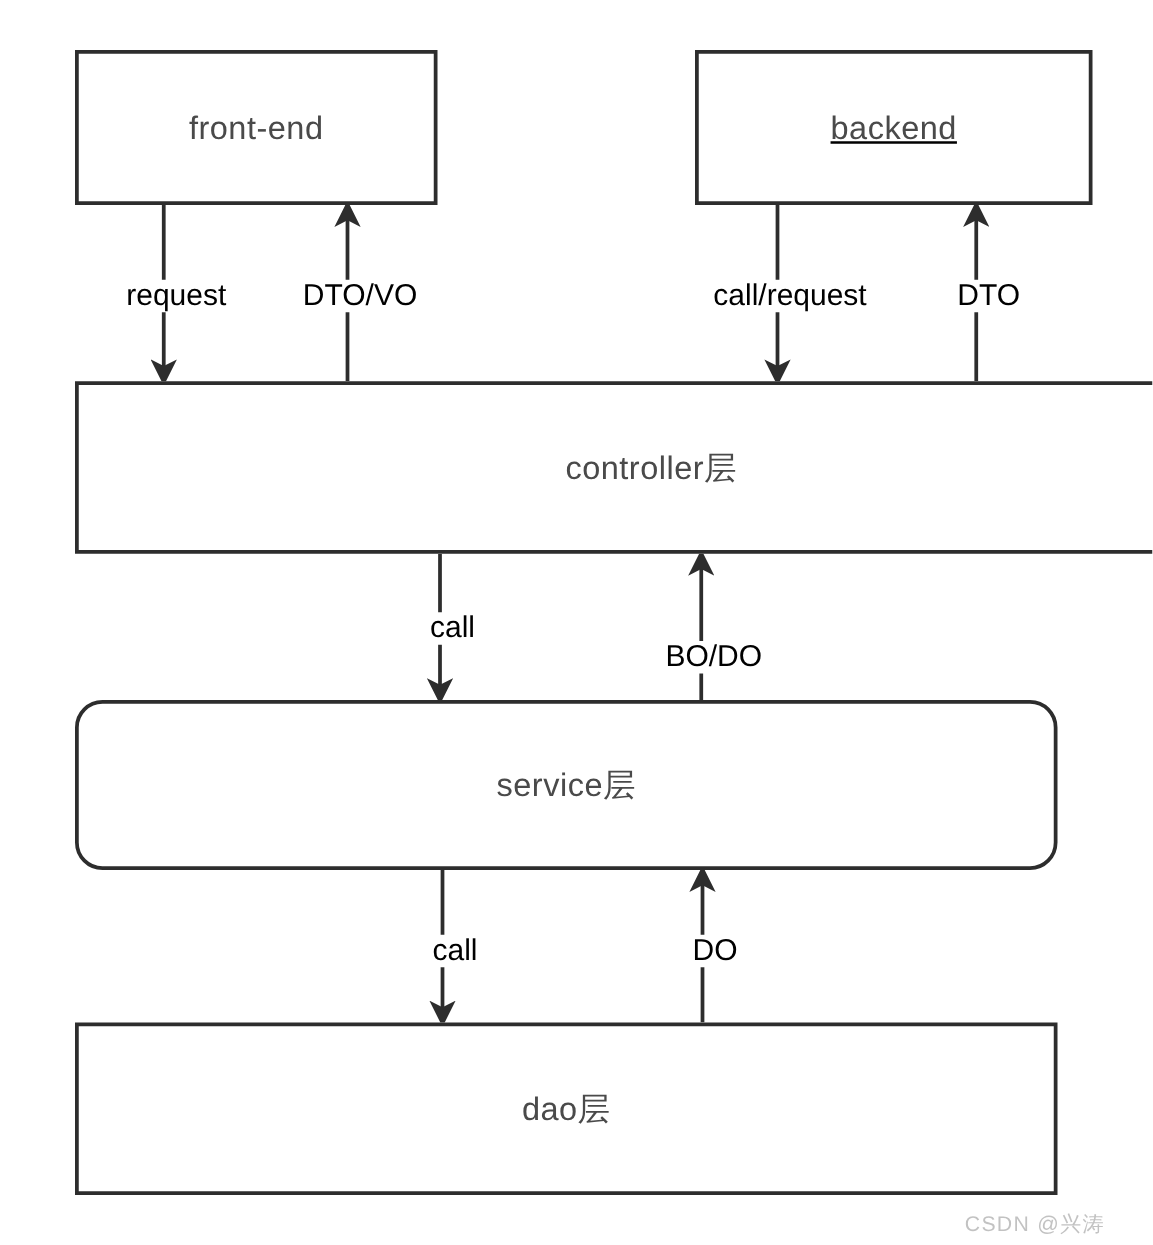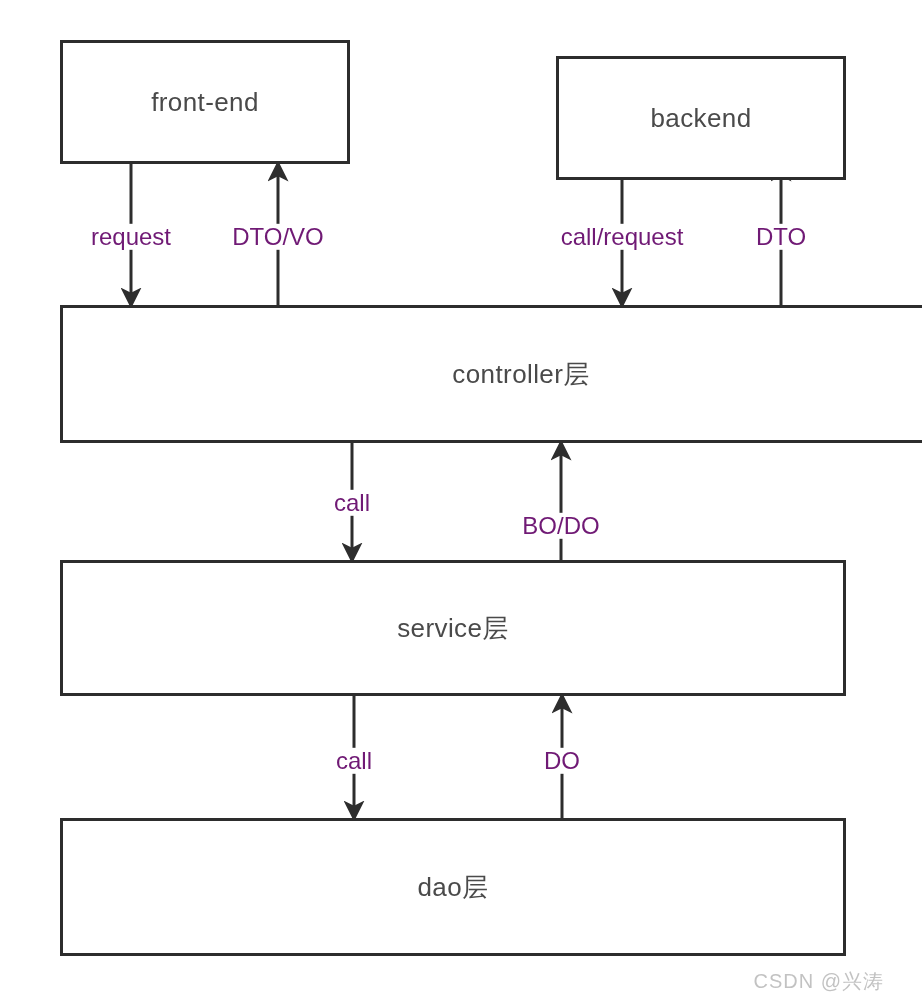--- a/index.html
+++ b/index.html
@@ -34,36 +34,37 @@
     position: absolute;
     left: 0;
     top: 0;
     width: 922px;
     height: 996px;
     pointer-events: none;
   }
   .edge-label {
     position: absolute;
     font-size: 24px;
-    color: #701a75;
+    color: #000000;
     white-space: nowrap;
     transform: translate(-50%, -50%);
     background: #ffffff;
     padding: 0 4px;
     line-height: 1.1;
+    margin-left: 10px;
   }
   .watermark {
     position: absolute;
     color: rgba(120,120,120,0.45);
     white-space: nowrap;
     font-size: 21px;
     letter-spacing: 1px;
   }
   #wm-line1 { right: 76px; top: 947px; }
-  #wm-line2 { right: 38px; top: 968px; font-size: 20px; }
+  #wm-line2 { right: 38px; top: 968px; font-size: 17px; }
 </style>
 </head>
 <body>
 
 <div id="canvas">
 
   <svg class="edge-svg" viewBox="0 0 922 996" xmlns="http://www.w3.org/2000/svg">
     <defs>
       <marker id="arrow-head" viewBox="0 0 12 12" refX="10" refY="6" markerWidth="7" markerHeight="7" orient="auto-start-reverse">
         <path d="M 0 0 L 12 6 L 0 12 L 3 6 z" fill="#2d2d2d"></path>
@@ -78,27 +79,27 @@
         <line x1="561" y1="560" x2="561" y2="443" stroke="#2d2d2d" stroke-width="3" marker-end="url(#arrow-head)"></line>
         <line x1="354" y1="696" x2="354" y2="818" stroke="#2d2d2d" stroke-width="3" marker-end="url(#arrow-head)"></line>
         <line x1="562" y1="818" x2="562" y2="696" stroke="#2d2d2d" stroke-width="3" marker-end="url(#arrow-head)"></line>
       </g>
   </svg>
 
   <div id="nodes-layer">
       <div class="node" style="left: 60px; top: 40px; width: 290px; height: 124px;">
         <span class="node-label">front-end</span>
       </div>
-      <div class="node" style="left: 556px; top: 56px; width: 290px; height: 124px;">
+      <div class="node" style="left: 556px; top: 40px; width: 318px; height: 124px; text-decoration: underline;">
         <span class="node-label">backend</span>
       </div>
       <div class="node" style="left: 60px; top: 305px; width: 922px; height: 138px;">
         <span class="node-label">controller层</span>
       </div>
-      <div class="node" style="left: 60px; top: 560px; width: 786px; height: 136px;">
+      <div class="node" style="left: 60px; top: 560px; width: 786px; height: 136px; border-radius: 22px;">
         <span class="node-label">service层</span>
       </div>
       <div class="node" style="left: 60px; top: 818px; width: 786px; height: 138px; text-align: right;">
         <span class="node-label">dao层</span>
       </div>
     </div>
   <div id="edge-labels-layer">
       <div class="edge-label" style="left: 131px; top: 237px;">request</div>
       <div class="edge-label" style="left: 278px; top: 237px;">DTO/VO</div>
       <div class="edge-label" style="left: 622px; top: 237px;">call/request</div>

